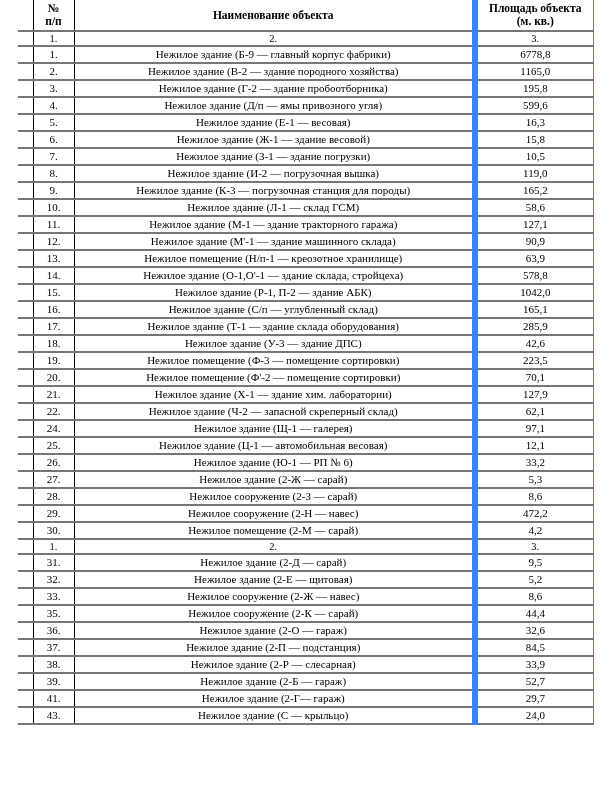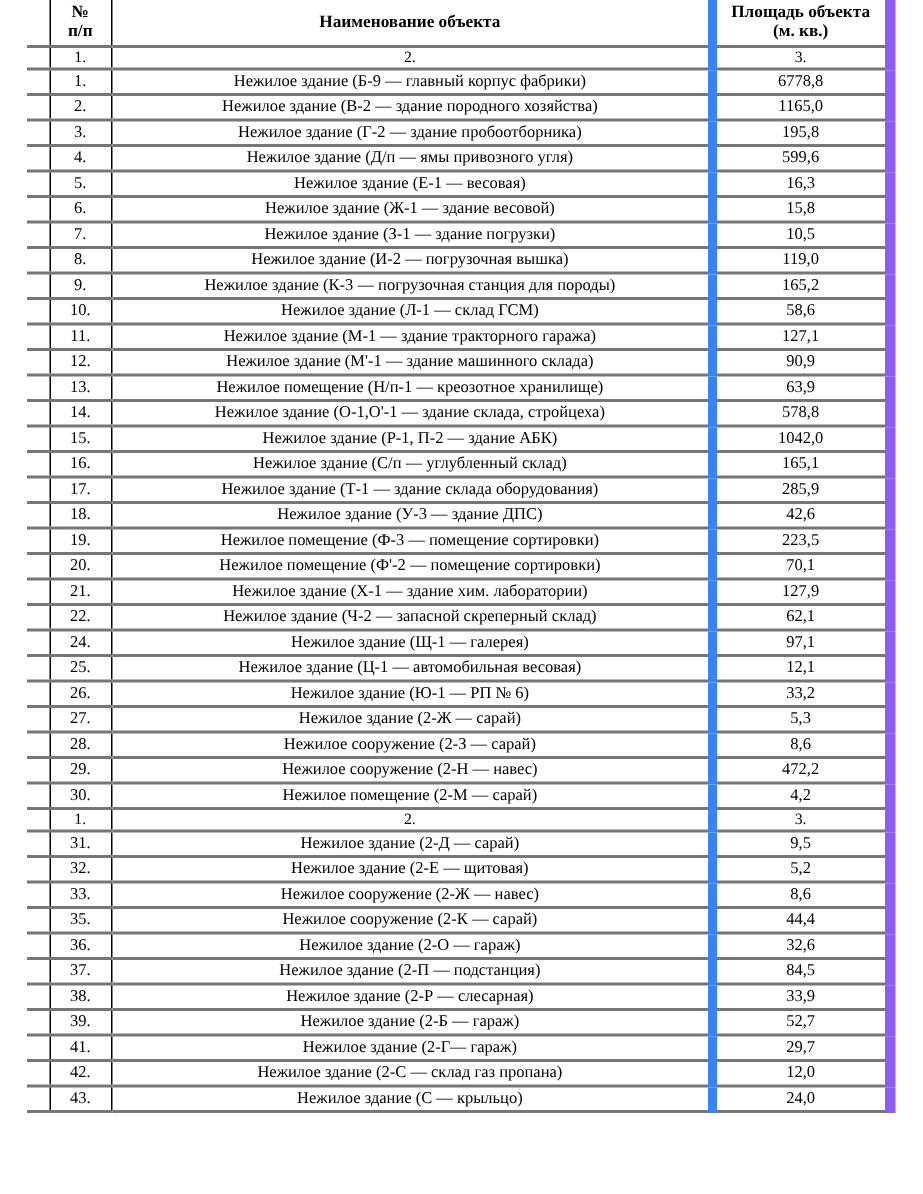--- a/index.html
+++ b/index.html
@@ -43,21 +43,21 @@
     white-space: nowrap;
   }
   
   .overhang {
     border-left: none;
     border-right: none;
     padding: 0;
   }
   .col-num  { border-left: 1px solid #000; border-right: 1px solid #000; }
   .col-name { border-right: 6px solid #3b82f6; }
-  .col-area { border-right: 7px solid #8b5cf6; margin-top: 40px; }
+  .col-area { border-right: 1px solid #8b5cf6; margin-top: 40px; }
 
   thead th, thead td {
     border-top: none;           
     font-weight: bold;
     font-size: 11.5px;
     line-height: 13px;
     height: 28px;
   }
   tr.numbering-row td { height: 10px; line-height: 11px; font-size: 10.5px; }
   tr.data-row td      { height: 13px; }
@@ -323,25 +323,19 @@
           <td class="col-area">52,7</td>
         </tr>
         <tr class="data-row">
           <td class="overhang"></td>
           <td class="col-num">41.</td>
           <td class="col-name">Нежилое здание (2-Г— гараж)</td>
           <td class="col-area">29,7</td>
         </tr>
         <tr class="data-row">
           <td class="overhang"></td>
-          <td class="col-num">42.</td>
-          <td class="col-name">Нежилое здание (2-С —  склад газ пропана)</td>
-          <td class="col-area">12,0</td>
-        </tr>
-        <tr class="data-row">
-          <td class="overhang"></td>
           <td class="col-num">43.</td>
           <td class="col-name">Нежилое здание (С — крыльцо)</td>
           <td class="col-area">24,0</td>
         </tr>
       </tbody>
   </table>
 </div>
 
 </body></html>

